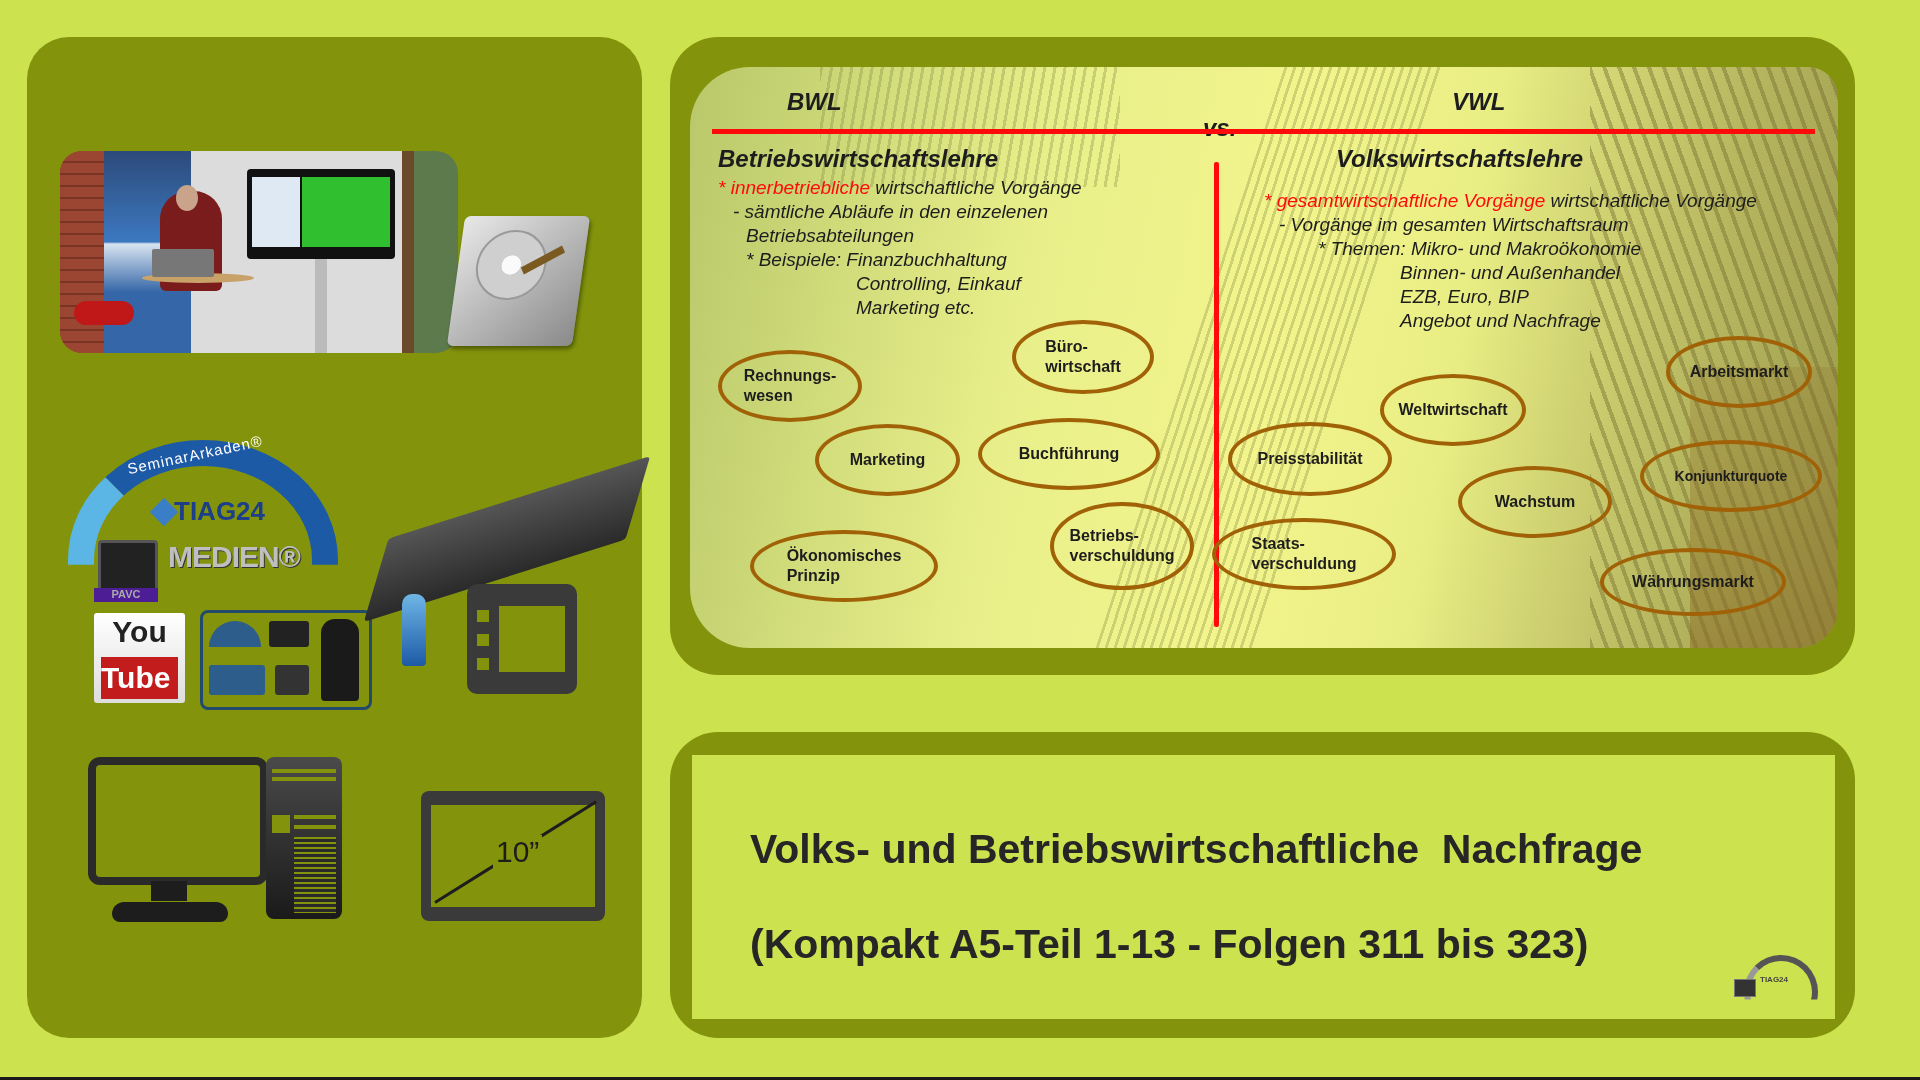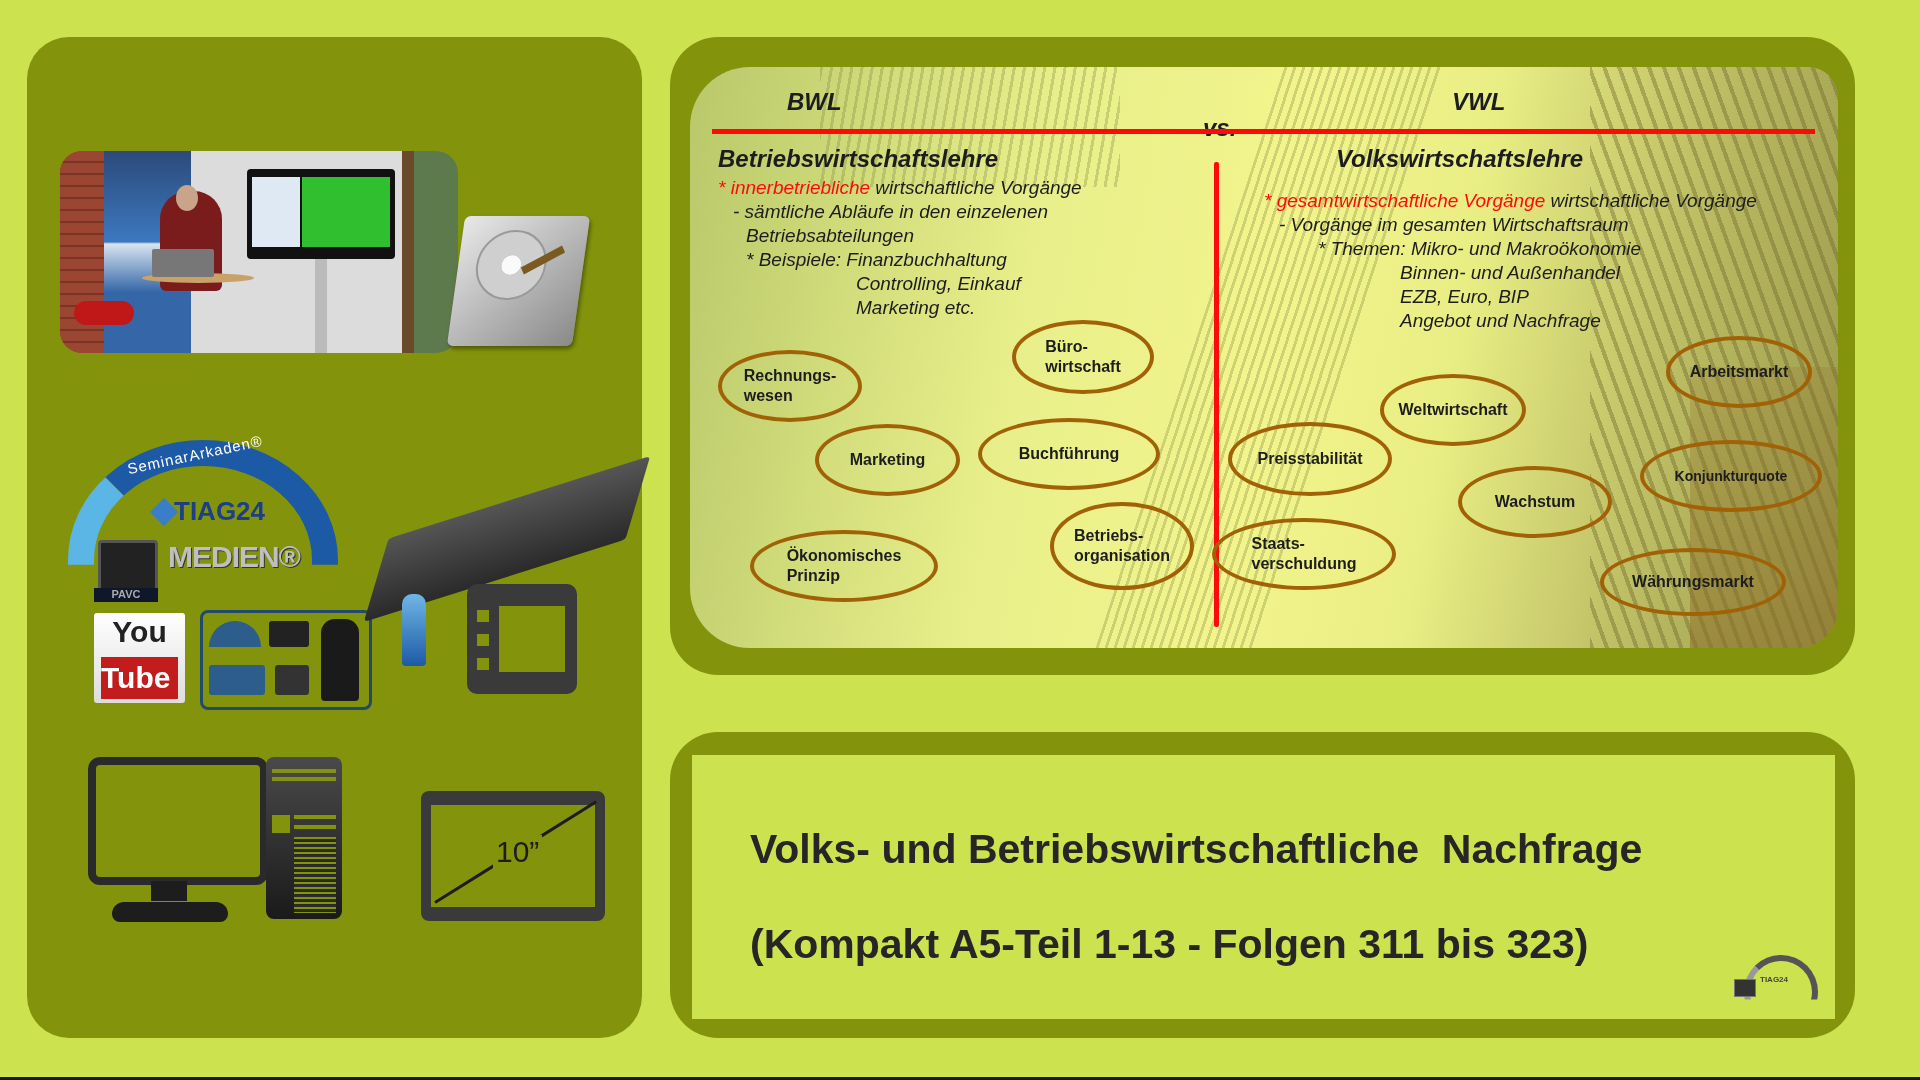--- a/index.html
+++ b/index.html
@@ -53,21 +53,21 @@
   .arc {
     position:absolute; left:10px; top:10px; width:270px; height:240px;
     border-radius:50%; border:26px solid #1d5aa6; border-bottom-color:transparent; border-left-color:#5bb6e6;
     box-sizing:border-box; clip-path:inset(0 0 48% 0);
   }
   .arc-text { position:absolute; left:68px; top:16px; color:#fff; font-size:15px; transform:rotate(-12deg); letter-spacing:1px; }
   .tiag { position:absolute; left:116px; top:66px; font-size:26px; color:#1d3f8a; font-weight:bold; }
   .tiag-diamond { position:absolute; left:96px; top:72px; width:20px; height:20px; background:#3a7ec8; transform:rotate(45deg); }
   .medien { position:absolute; left:110px; top:110px; font-size:30px; font-weight:bold; color:#bfbfbf; letter-spacing:-1px; text-shadow:1px 1px 0 #333; }
   .pavc { position:absolute; left:40px; top:110px; width:54px; height:46px; background:#222; border:3px solid #555; border-radius:4px; }
-  .pavc-label { position:absolute; left:36px; top:158px; width:64px; height:14px; background:#0f172a; color:#aaa; font-size:11px; font-weight:bold; text-align:center; }
+  .pavc-label { position:absolute; left:36px; top:158px; width:64px; height:14px; background:#4c1d95; color:#aaa; font-size:11px; font-weight:bold; text-align:center; }
 
   .youtube { position:absolute; left:94px; top:613px; width:91px; height:90px; background:linear-gradient(#fff,#ddd); border-radius:3px; }
   .youtube .you { position:absolute; left:0; top:2px; width:100%; text-align:center; font-size:30px; font-weight:bold; color:#222; }
   .youtube .tube { position:absolute; left:7px; top:44px; width:77px; height:42px; background:#c31c1c; border-radius:0; color:#fff; font-size:30px; font-weight:bold; text-align:left; line-height:42px; }
 
   .channels-box { position:absolute; left:200px; top:610px; width:166px; height:94px; border:3px solid #234a6b; border-radius:8px; }
   .channels-box .mini { position:absolute; background:#2d5d8a; border-radius:3px; }
   .channels-box .cameraman { position:absolute; left:118px; top:6px; width:38px; height:82px; background:#1a1a1a; border-radius:14px 14px 4px 4px; }
 
   .grad-cap { position:absolute; left:387px; top:474px; width:230px; height:228px; }
@@ -233,21 +233,21 @@
   </div>
 <div class="bubble" style="left:978px;top:418px;width:182px;height:72px;">
     <span>Buchführung</span>
   </div>
 <div class="bubble" style="left:750px;top:530px;width:188px;height:72px;">
     <span>Ökonomisches
 Prinzip</span>
   </div>
 <div class="bubble" style="left:1050px;top:502px;width:144px;height:88px;">
     <span>Betriebs-
-organisation</span>
+verschuldung</span>
   </div>
 
 <div class="sec-title" style="left:1336px;top:145px;">Volkswirtschaftslehre</div>
 <div class="line" style="left:1264px;top:190px;"><span class="red">* gesamtwirtschaftliche Vorgänge</span><span> wirtschaftliche Vorgänge</span></div>
 <div class="line" style="left:1279px;top:214px;">- Vorgänge im gesamten Wirtschaftsraum</div>
 <div class="line" style="left:1318px;top:238px;">* Themen: Mikro- und Makroökonomie</div>
 <div class="line" style="left:1400px;top:262px;">Binnen- und Außenhandel</div>
 <div class="line" style="left:1400px;top:286px;">EZB, Euro, BIP</div>
 <div class="line" style="left:1400px;top:310px;">Angebot und Nachfrage</div>
 

